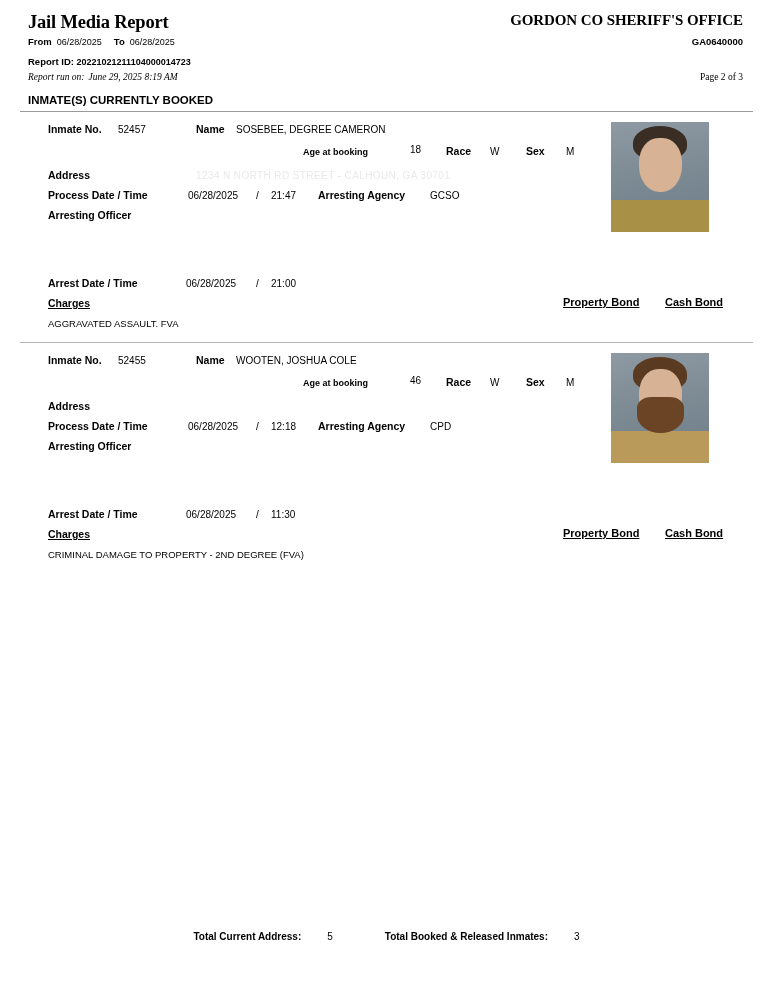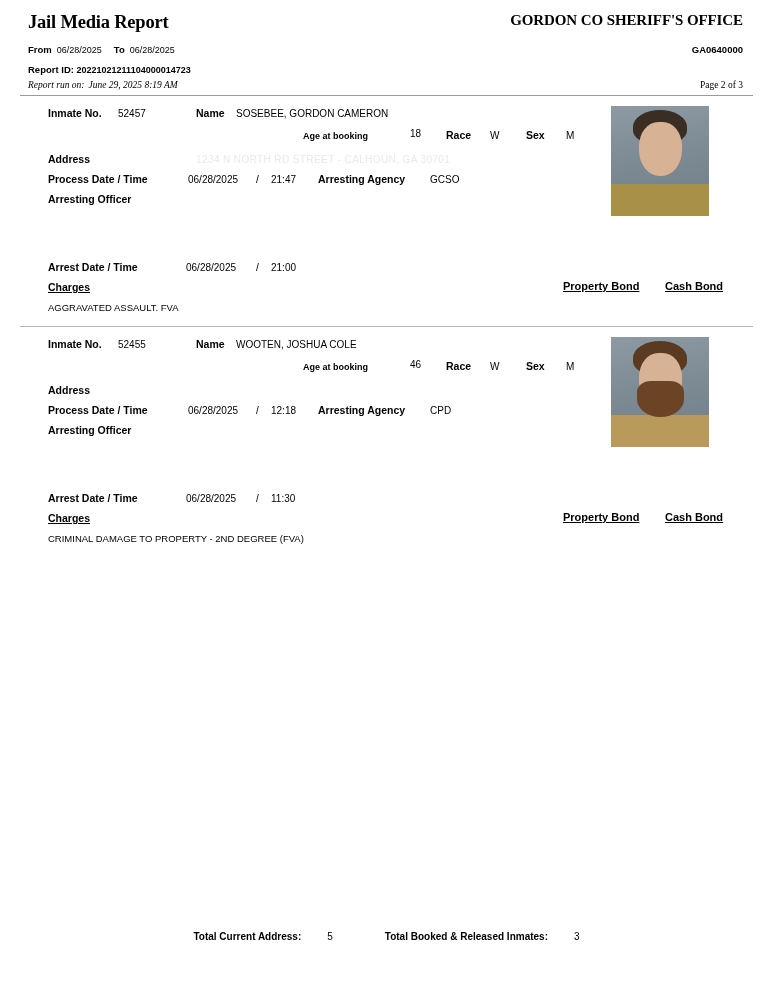--- a/index.html
+++ b/index.html
@@ -41,21 +41,21 @@
   .office-name {
     font-size: 15px;
     font-weight: bold;
     text-align: right;
     letter-spacing: -0.1px;
   }
   .hdr-row2 {
     display: flex;
     justify-content: space-between;
     align-items: flex-start;
-    margin-top: 12px;
+    margin-top: 4px;
   }
   .fromto {
     font-size: 9.5px;
     font-weight: bold;
   }
   .fromto .val {
     font-weight: normal;
     font-size: 9px;
     margin-left: 5px;
     margin-right: 12px;
@@ -236,34 +236,35 @@
     </div>
 
     <div class="hdr-row4">
       <div class="runon">
         <span>Report run on:</span><span class="val">June 29, 2025 8:19 AM</span>
       </div>
       <div class="pageno">Page 2 of 3</div>
     </div>
   </div>
 
+  <div class="section-title">INMATE(S) CURRENTLY BOOKED</div>
   <div class="rule"></div>
 
   <div class="inmate">
     <div class="photo">
       <div class="shirt olive"></div>
       <div class="hair"></div>
       <div class="face"></div>
     </div>
 
     <div class="row" style="height:22px;">
       <span class="abs lbl" style="left:20px; top:2px;">Inmate No.</span>
       <span class="abs val" style="left:90px; top:3px;">52457</span>
       <span class="abs lbl" style="left:168px; top:2px;">Name</span>
-      <span class="abs val" style="left:208px; top:3px;">SOSEBEE, GORDON CAMERON</span>
+      <span class="abs val" style="left:208px; top:3px;">SOSEBEE, DEGREE CAMERON</span>
     </div>
 
     <div class="row" style="height:22px;">
       <span class="abs sm-lbl" style="left:275px; top:4px;">Age at booking</span>
       <span class="abs val" style="left:382px; top:1px;">18</span>
       <span class="abs lbl" style="left:418px; top:2px;">Race</span>
       <span class="abs val" style="left:462px; top:3px;">W</span>
       <span class="abs lbl" style="left:498px; top:2px;">Sex</span>
       <span class="abs val" style="left:538px; top:3px;">M</span>
     </div>

